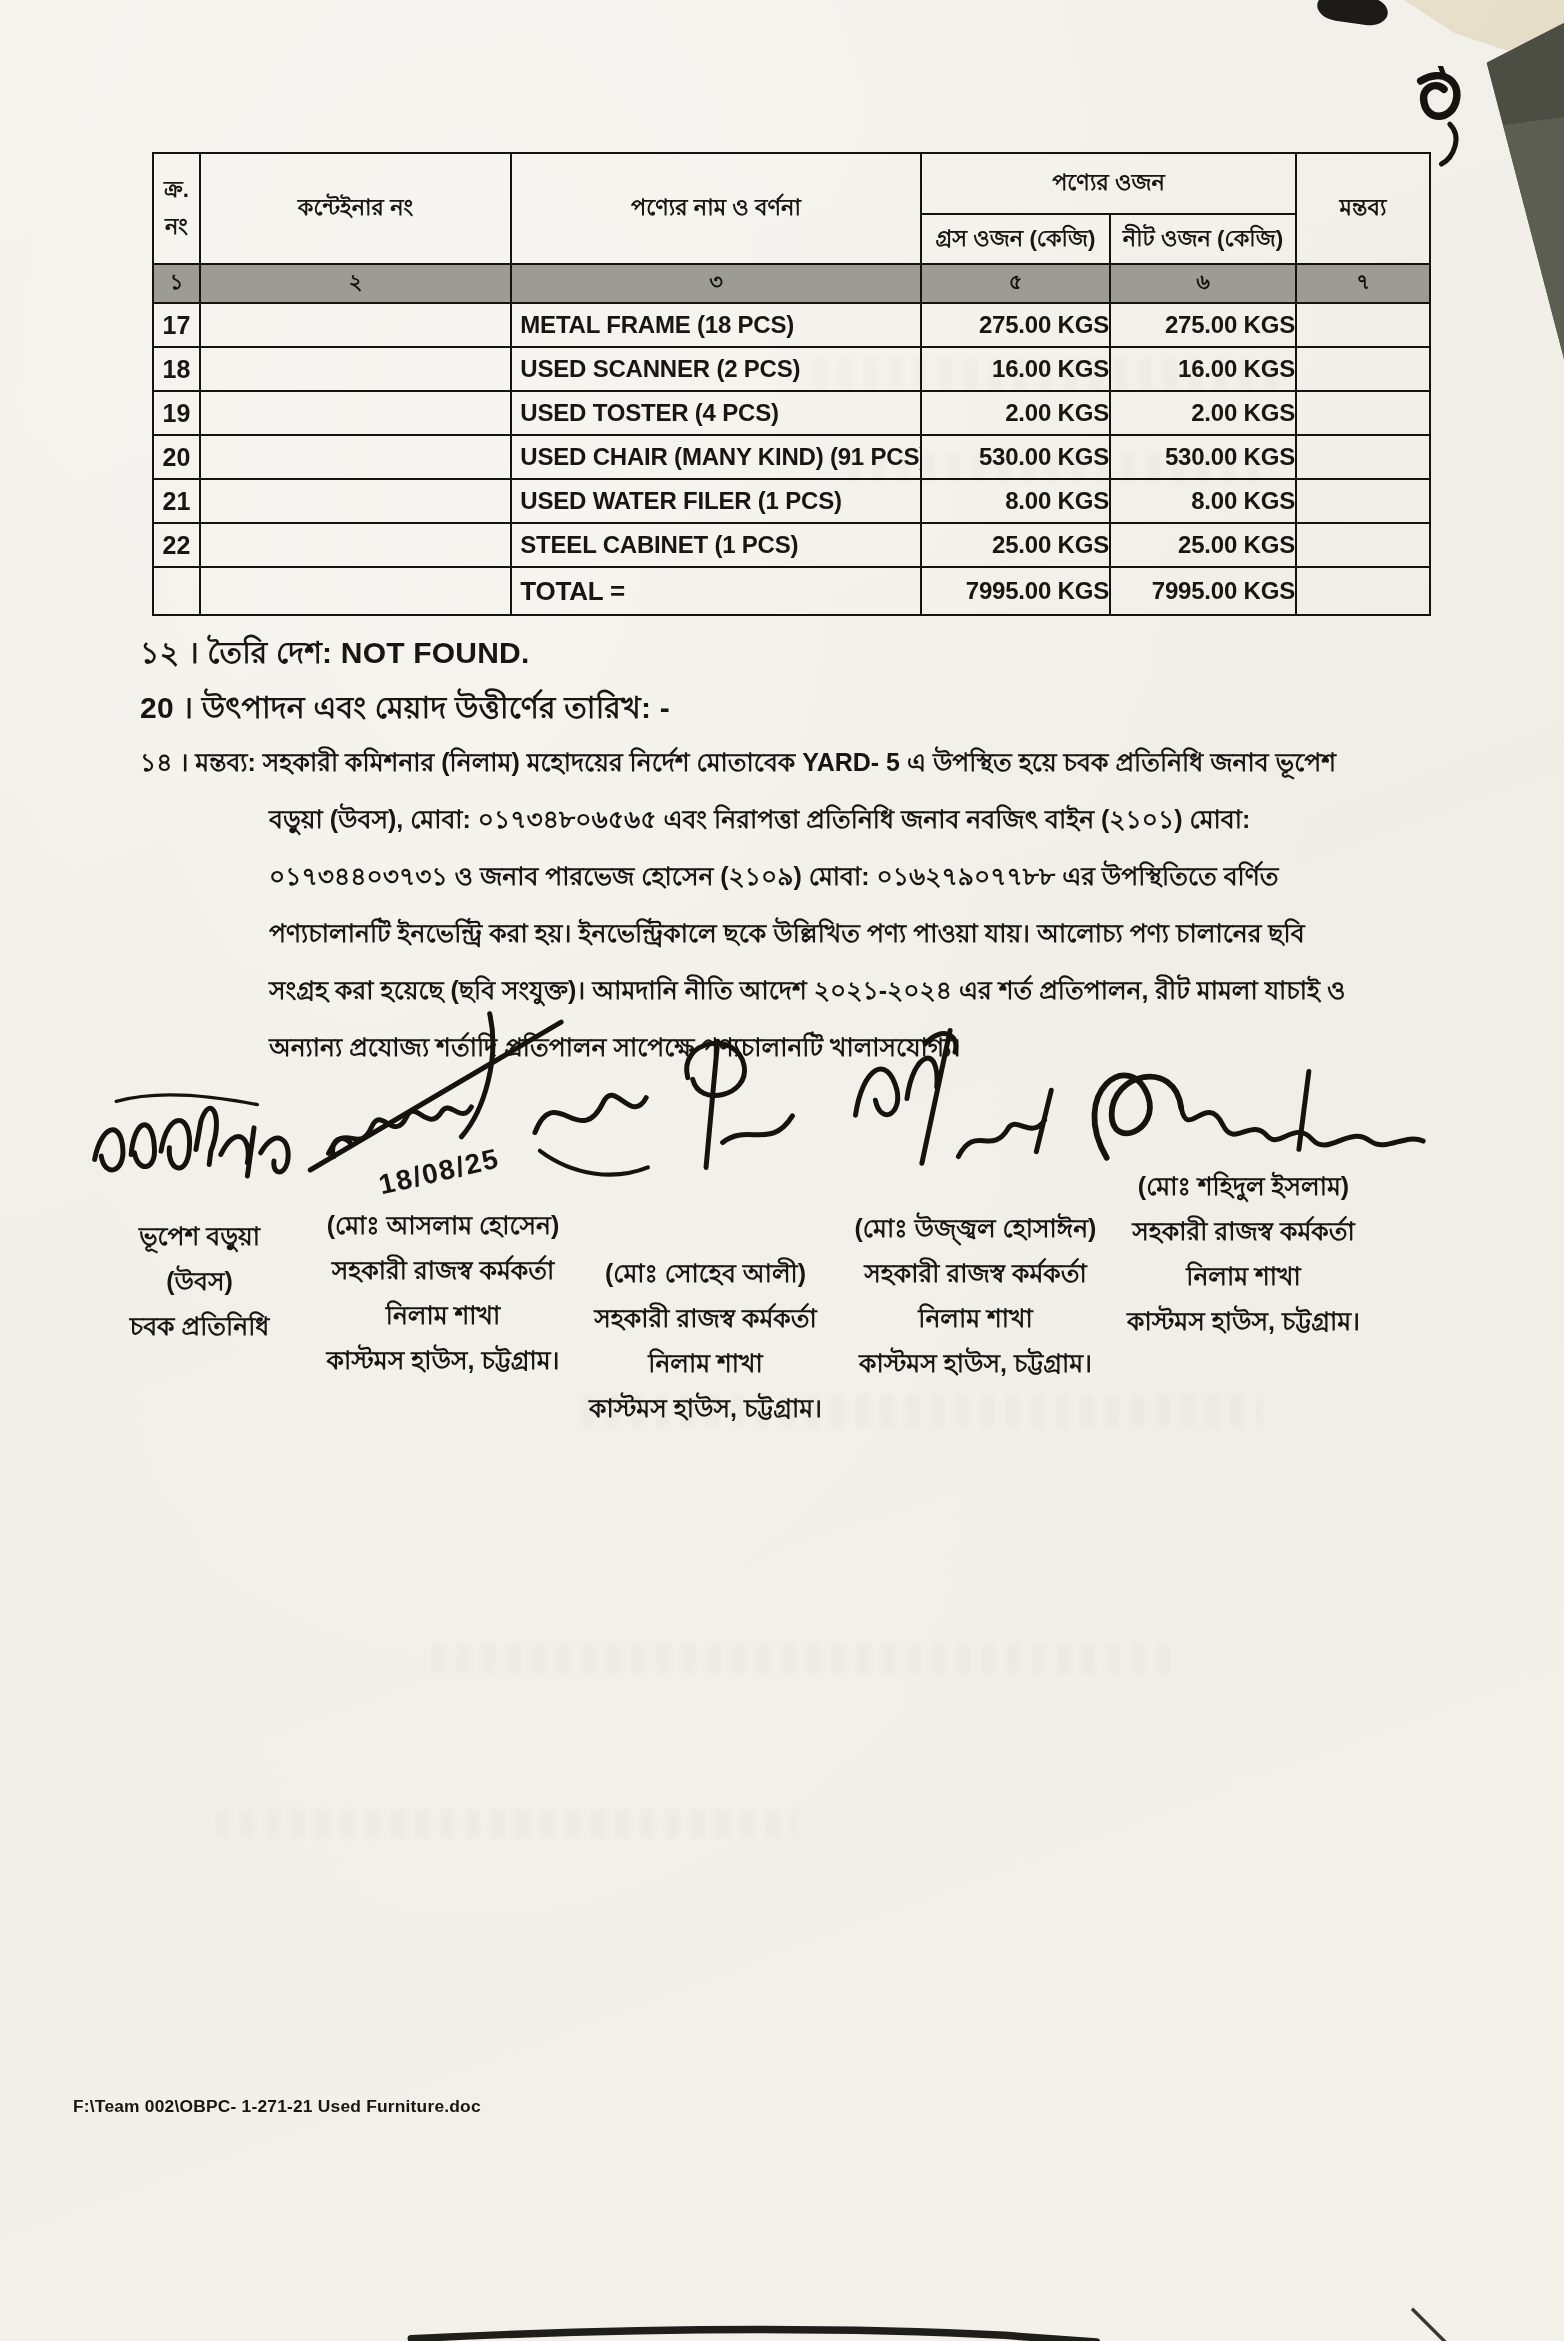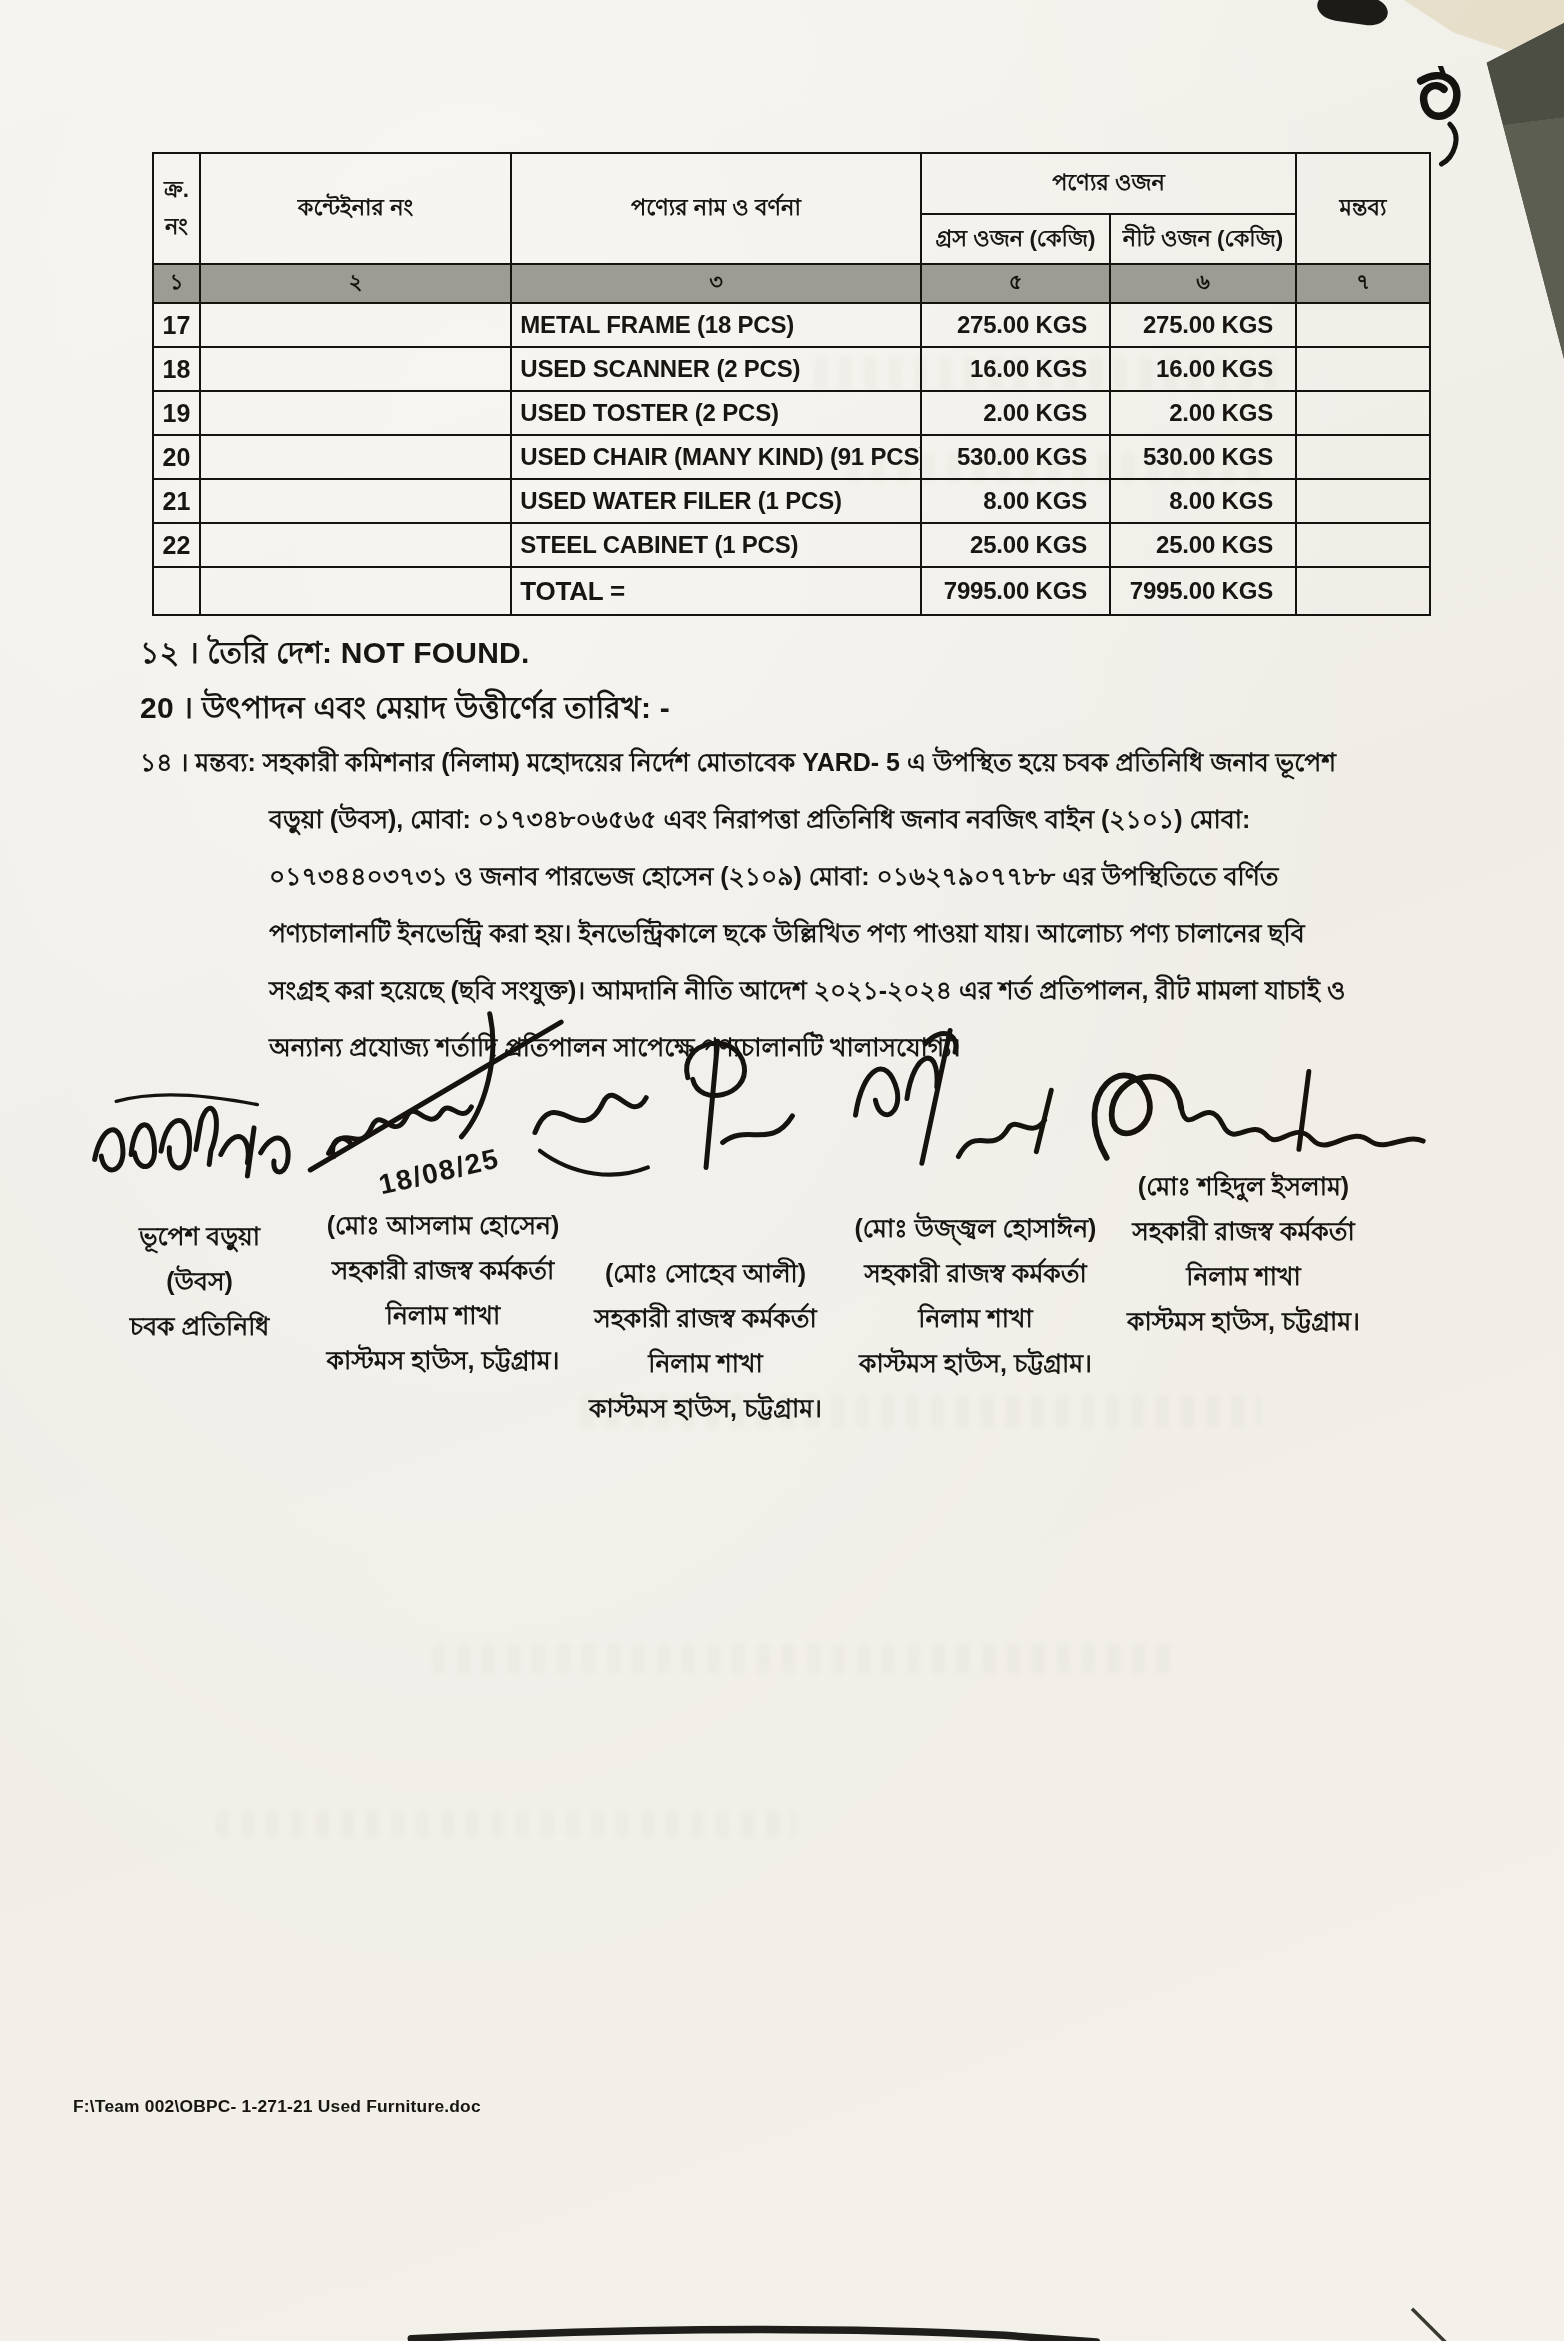--- a/index.html
+++ b/index.html
@@ -36,21 +36,21 @@
     filter:blur(2.5px);opacity:.06;border-radius:5px;}
   
   table.goods{border-collapse:collapse;table-layout:fixed;width:1278px;}
   table.goods td,table.goods th{
     border:2.5px solid #15130f;overflow:hidden;white-space:nowrap;
     font-family:"Liberation Sans",sans-serif;
   }
   th.bn{font-weight:700;font-size:22.4px;text-align:center;}
   td.num{font-weight:700;font-size:25px;text-align:center;}
   td.desc{font-weight:700;font-size:24px;text-align:left;padding-left:8.3px;letter-spacing:-0.2px;}
-  td.wt{font-weight:700;font-size:24px;text-align:right;padding-right:22px;letter-spacing:-0.2px;}
+  td.wt{font-weight:700;font-size:24px;text-align:right;padding-right:0;letter-spacing:-0.2px;}
   tr.grayband td{background:#9c9c94;font-weight:700;font-size:21px;text-align:center;color:#14120e;}
   
   .note{font-size:30px;font-weight:600;letter-spacing:0.2px;}
   .p14-line{height:57px;line-height:57px;font-size:25px;font-weight:600;white-space:nowrap;}
   .p14-cont{padding-left:129px;}
   
   .sigblock{text-align:center;}
   .sigline{font-size:25px;font-weight:600;line-height:45px;white-space:nowrap;}
   svg.sig path{fill:none;stroke:#16130f;stroke-linecap:round;}
   .sig-date{font-size:28px;font-weight:600;transform:rotate(-13deg);letter-spacing:1.7px;}
@@ -123,21 +123,21 @@
         <td class="num">18</td>
         <td></td>
         <td class="desc">USED SCANNER (2 PCS)</td>
         <td class="wt">16.00 KGS</td>
         <td class="wt">16.00 KGS</td>
         <td></td>
       </tr>
       <tr style="height:44px;">
         <td class="num">19</td>
         <td></td>
-        <td class="desc">USED TOSTER (2 PCS)</td>
+        <td class="desc">USED TOSTER (4 PCS)</td>
         <td class="wt">2.00 KGS</td>
         <td class="wt">2.00 KGS</td>
         <td></td>
       </tr>
       <tr style="height:44px;">
         <td class="num">20</td>
         <td></td>
         <td class="desc">USED CHAIR (MANY KIND) (91 PCS)</td>
         <td class="wt">530.00 KGS</td>
         <td class="wt">530.00 KGS</td>

